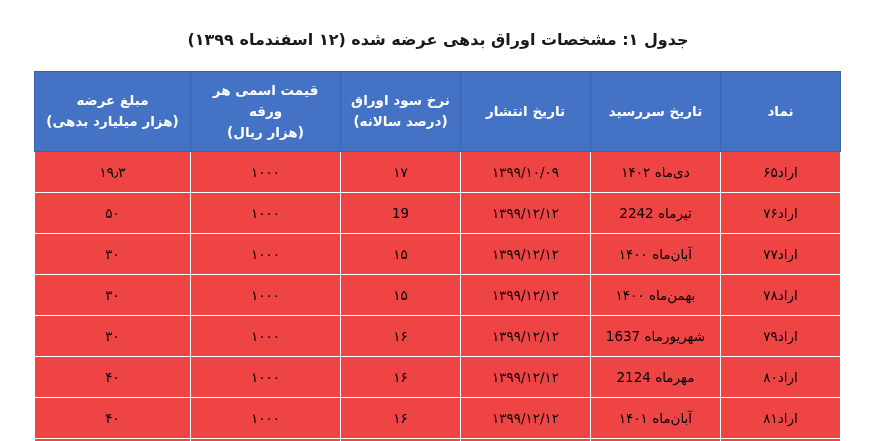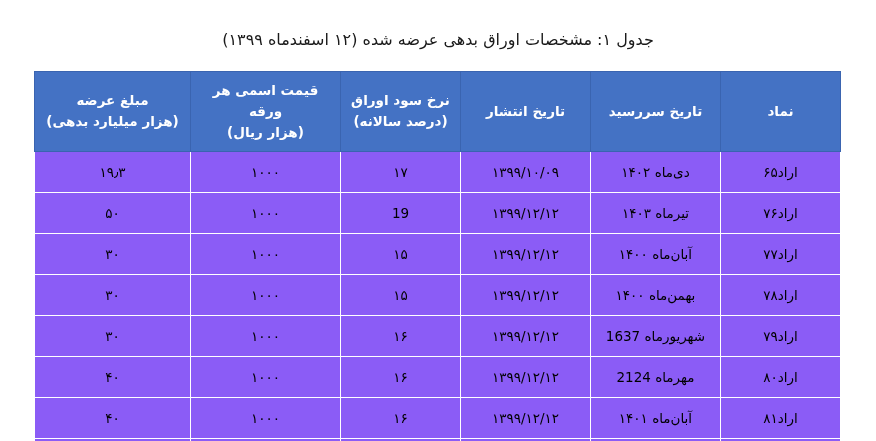--- a/index.html
+++ b/index.html
@@ -16,21 +16,21 @@
   }
   .page {
     position: relative;
     width: 876px;
     height: 441px;
     box-sizing: border-box;
   }
   .title {
     text-align: center;
     font-size: 16px;
-    font-weight: normal;
+    font-weight: bold;
     color: #1a1a1a;
     padding-top: 30px;
     padding-bottom: 22px;
     letter-spacing: 0px;
   }
   .table-wrap {
     padding: 0 35px;
     box-sizing: border-box;
   }
   table.bonds {
@@ -45,21 +45,21 @@
     font-size: 13.5px;
     font-weight: bold;
     text-align: center;
     vertical-align: middle;
     padding: 8px 4px;
     line-height: 1.55;
     border: 1px solid #3a64b0;
     height: 56px;
   }
   table.bonds td {
-    background: #8b5cf6;
+    background: #ef4444;
     color: #000000;
     font-size: 13.5px;
     text-align: center;
     vertical-align: middle;
     padding: 6px 4px;
     height: 28px;
     border: 1px solid #ffffff;
   }
   table.bonds tbody tr td:last-child {
     font-size: 13.5px;
@@ -118,21 +118,21 @@
         <tr>
           <td>اراد۶۵</td>
           <td>دی‌ماه ۱۴۰۲</td>
           <td>۱۳۹۹/۱۰/۰۹</td>
           <td>۱۷</td>
           <td>۱۰۰۰</td>
           <td>۱۹٫۳</td>
         </tr>
         <tr>
           <td>اراد۷۶</td>
-          <td>تیرماه ۱۴۰۳</td>
+          <td>تیرماه 2242</td>
           <td>۱۳۹۹/۱۲/۱۲</td>
           <td>19</td>
           <td>۱۰۰۰</td>
           <td>۵۰</td>
         </tr>
         <tr>
           <td>اراد۷۷</td>
           <td>آبان‌ماه ۱۴۰۰</td>
           <td>۱۳۹۹/۱۲/۱۲</td>
           <td>۱۵</td>

